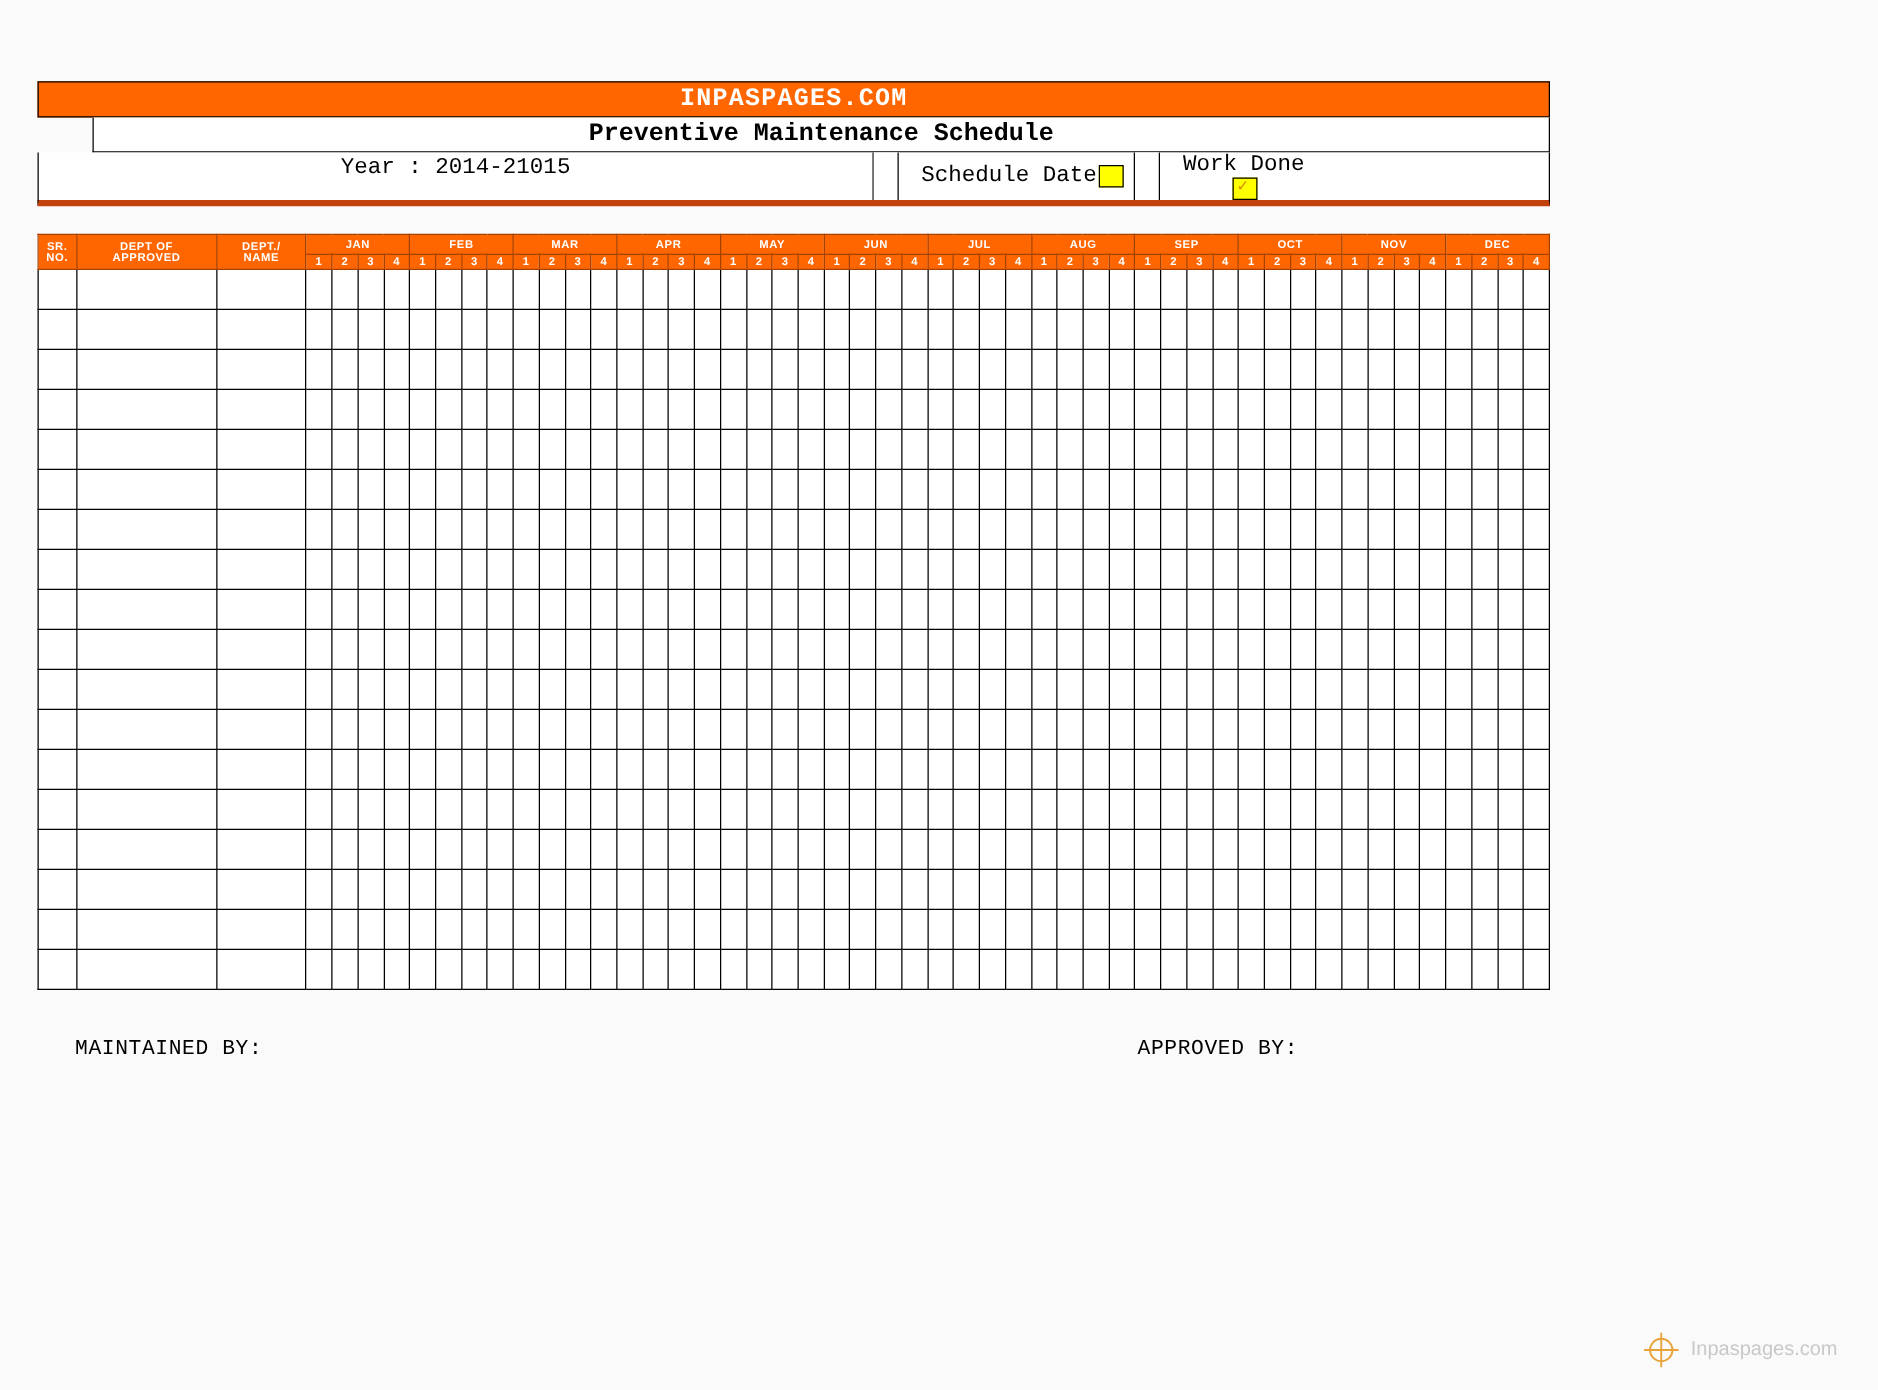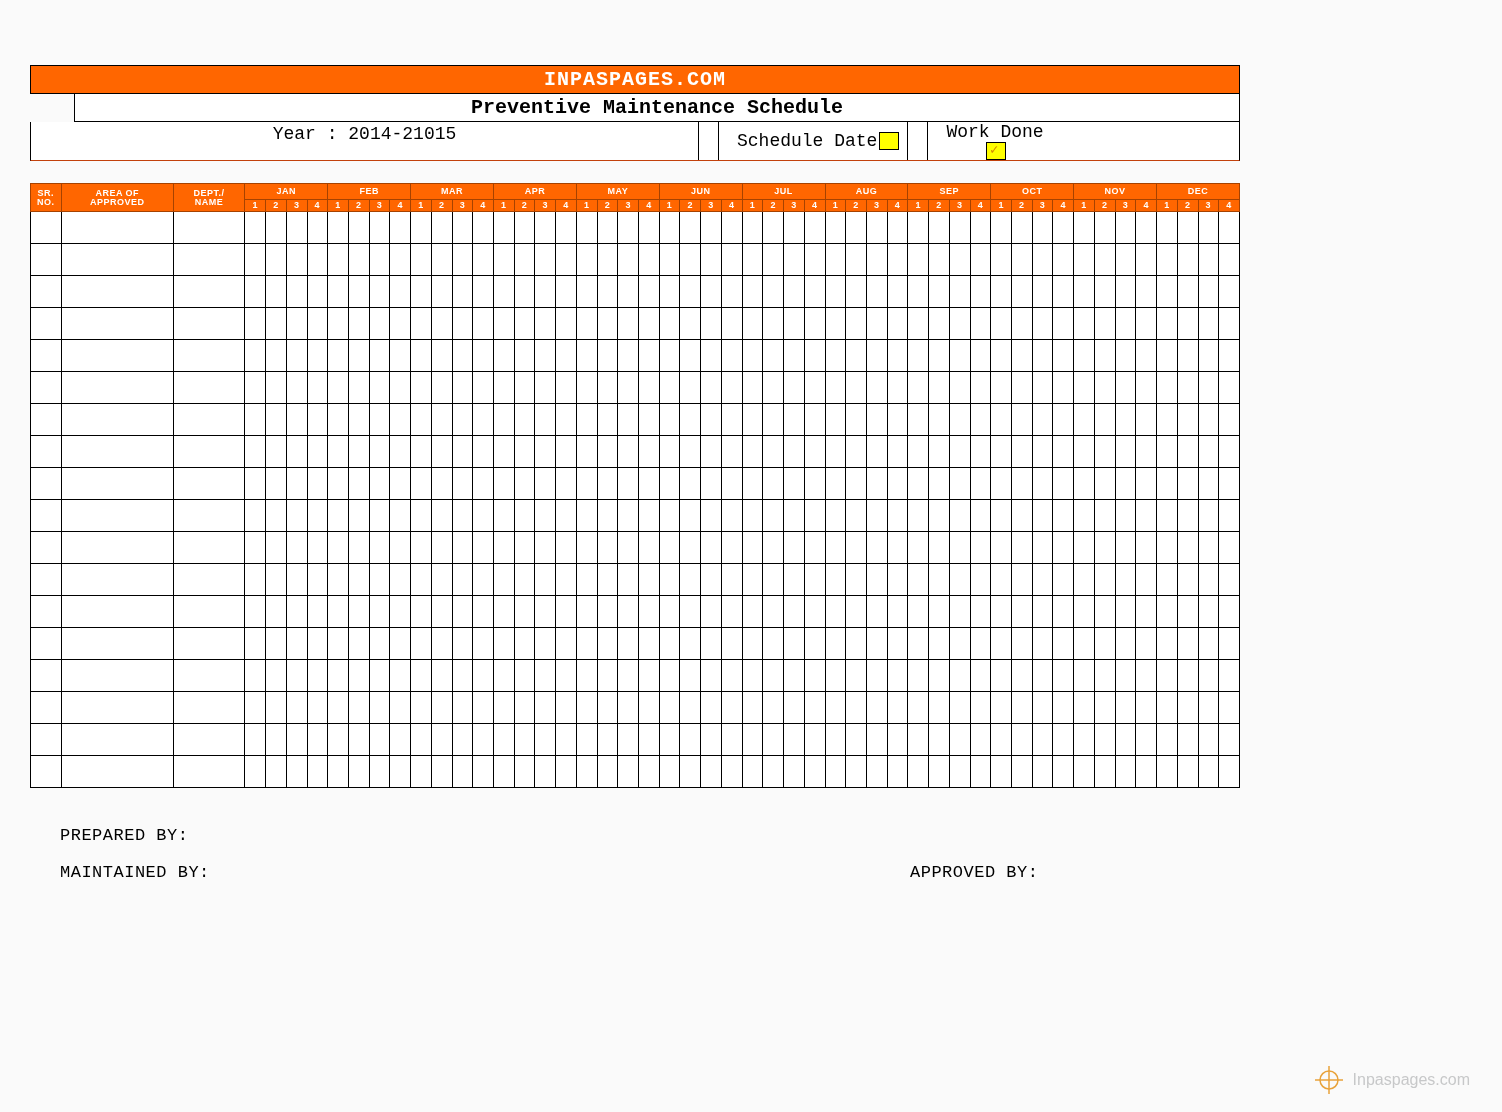--- a/index.html
+++ b/index.html
@@ -38,21 +38,21 @@
     font-weight: bold;
     padding: 2px 16px;
     font-family: "Courier New", monospace;
     margin-left: 44px;
   }
   .meta-row {
     display: flex;
     gap: 0;
     border-left: 1px solid #000;
     border-right: 1px solid #000;
-    border-bottom: 1px solid #c2410c;
+    border-bottom: 5px solid #c2410c;
     background: #fff;
     align-items: stretch;
     font-family: "Courier New", monospace;
     font-size: 18px;
   }
   .meta-year {
     flex: 0 0 668px;
     text-align: center;
     border-right: 1px solid #000;
     padding: 2px 0;
@@ -234,21 +234,21 @@
         <col class="wk">
         <col class="wk">
       </colgroup>
     <thead>
       <tr>
         <th rowspan="2">
           <div>SR.</div>
           <div>NO.</div>
         </th>
         <th rowspan="2">
-          <div>AREA OF</div>
+          <div>DEPT OF</div>
           <div>APPROVED</div>
         </th>
         <th rowspan="2">
           <div>DEPT./</div>
           <div>NAME</div>
         </th>
 
       <th colspan="4">JAN</th>
           <th colspan="4">FEB</th>
           <th colspan="4">MAR</th>
@@ -1267,23 +1267,20 @@
           <td></td>
           <td></td>
           <td></td>
           <td></td>
         </tr>
       </tbody>
   </table>
 
   <div class="footer-labels">
     <div class="footer-row">
-      <span>PREPARED BY:</span>
-    </div>
-    <div class="footer-row">
       <span class="maint">MAINTAINED BY:</span>
       <span>APPROVED BY:</span>
     </div>
   </div>
 
 </div>
 
 <div class="watermark">
   <span class="wm-icon">
     <svg viewBox="0 0 28 28" width="28" height="28">

